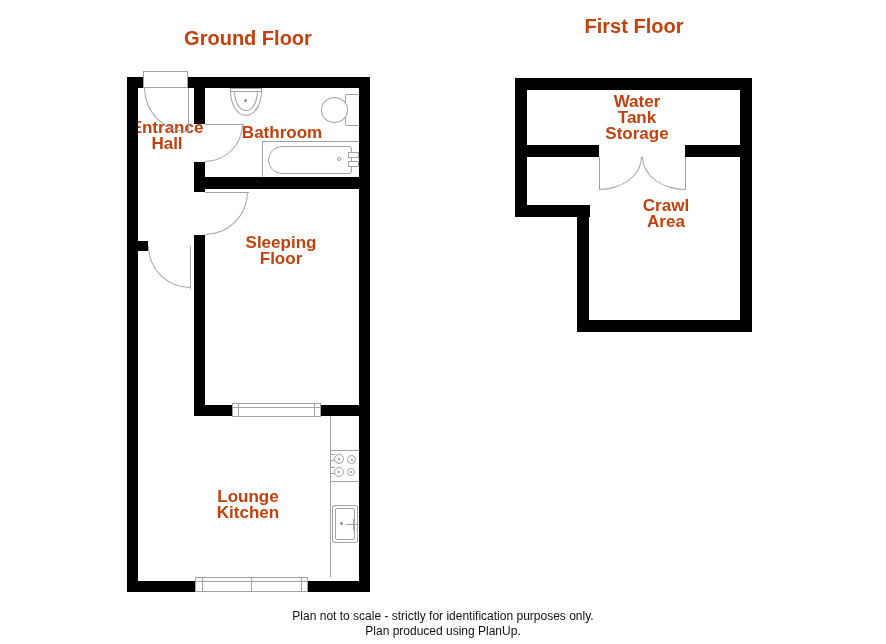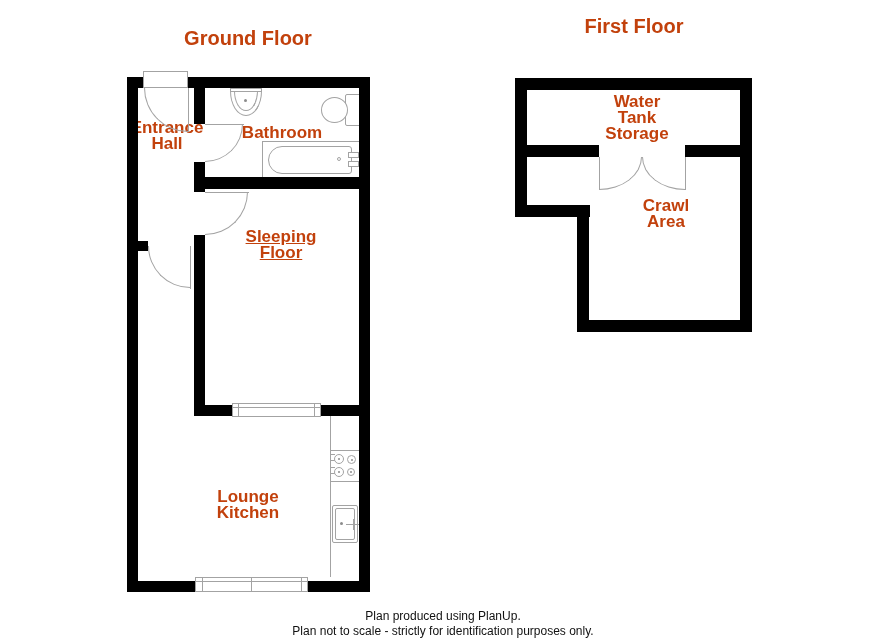--- a/index.html
+++ b/index.html
@@ -35,21 +35,21 @@
 
     <div class="label room" style="left:97px;top:120px;width:140px;">
       <div>Entrance</div>
       <div>Hall</div>
     </div>
 
     <div class="label room" style="left:212px;top:125px;width:140px;">
       <div>Bathroom</div>
     </div>
 
-    <div class="label room" style="left:211px;top:229px;width:140px;text-decoration:underline;">
+    <div class="label room" style="left:211px;top:235px;width:140px;">
       <div>Sleeping</div>
       <div>Floor</div>
     </div>
 
     <div class="label room" style="left:178px;top:445px;width:140px;margin-top:44px;">
       <div>Lounge</div>
       <div>Kitchen</div>
     </div>
 
     <div class="wall" style="left:127px;top:77px;width:11px;height:515px;"></div>
@@ -170,17 +170,17 @@
     <div class="wall" style="left:685px;top:145px;width:55px;height:12px;"></div>
 
     <div class="ln" style="left:599px;top:157px;width:1px;height:33px;"></div>
     <div class="ln" style="left:685px;top:157px;width:1px;height:33px;"></div>
     <div class="arc br" style="left:599px;top:157px;width:43px;height:33px;"></div>
     <div class="arc bl" style="left:642px;top:157px;width:43px;height:33px;"></div>
 
   </section>
 
   <div class="footer">
+    <div>Plan not to scale - strictly for identification purposes only.</div>
     <div>Plan produced using PlanUp.</div>
-    <div>Plan not to scale - strictly for identification purposes only.</div>
   </div>
 
 </div>
 
 </body></html>

